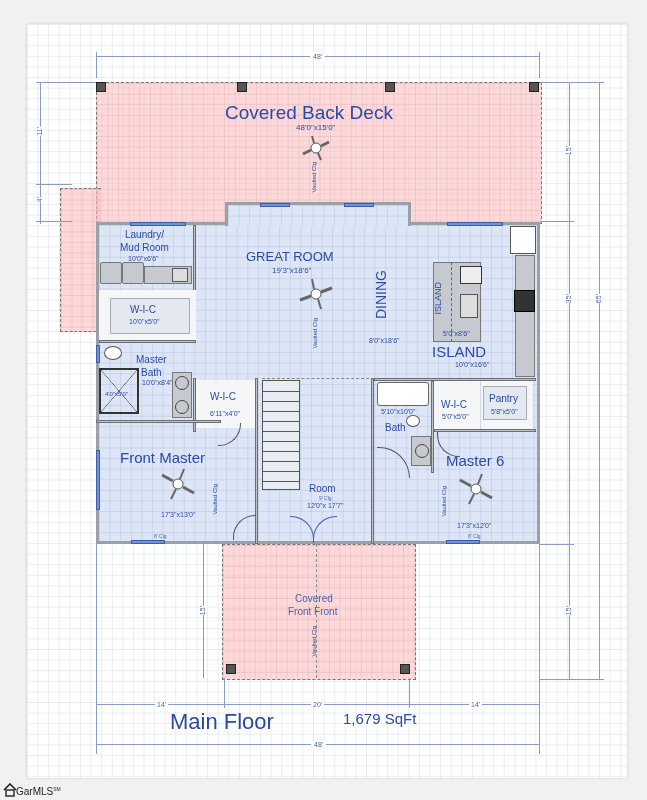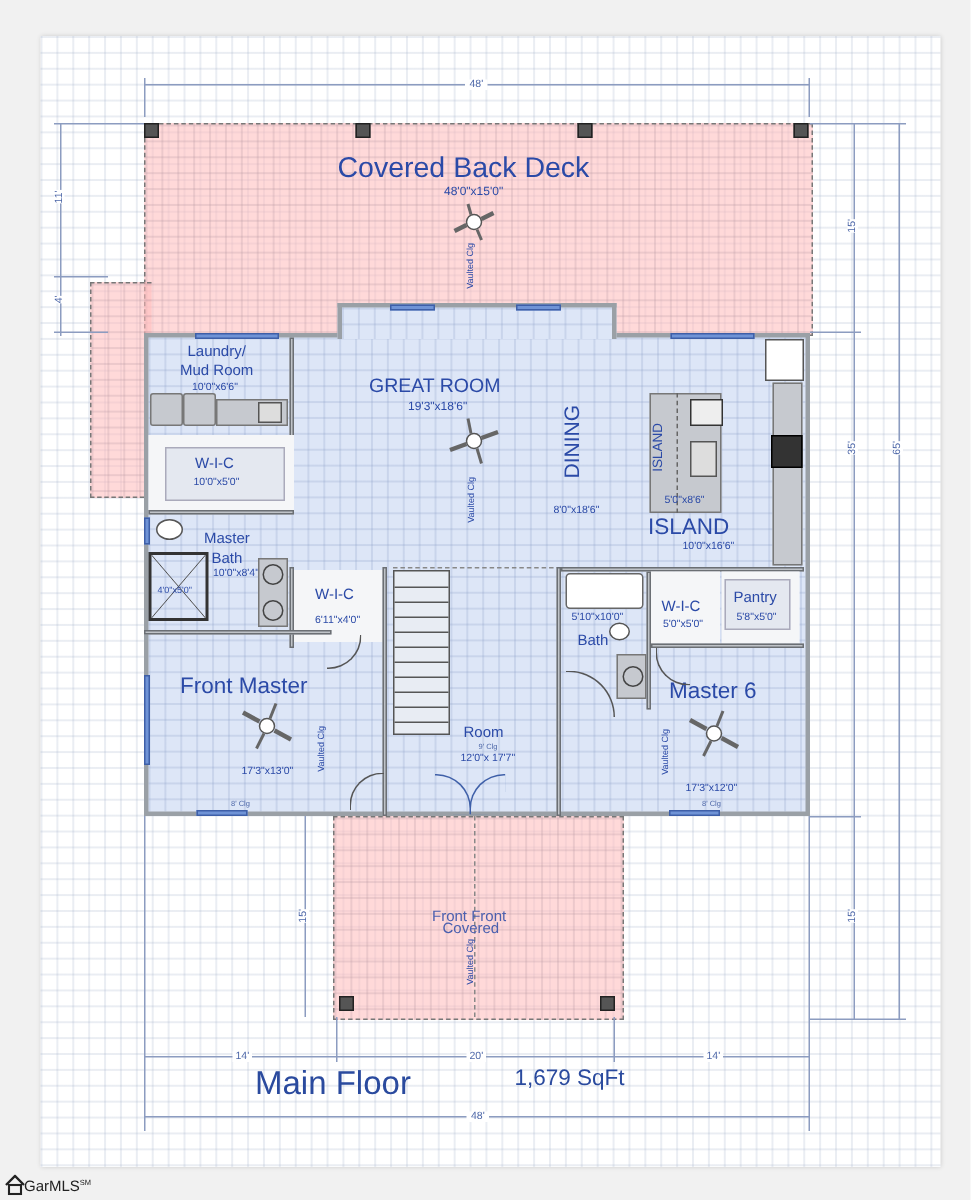--- a/index.html
+++ b/index.html
@@ -205,21 +205,21 @@
 <div class="abs lbl vert" style="left:441px;top:486px;font-size:6px;width:14px;">Vaulted Clg</div>
 <div class="abs lbl room-size" style="left:457px;top:522px;">17'3"x12'0"</div>
 <div class="abs dim" style="left:468px;top:534px;font-size:5px;">8' Clg</div>
 <div class="abs" style="left:377px;top:447px;width:32px;height:30px;border-top:1px solid #555;border-right:1px solid #555;border-radius:0 32px 0 0;"></div>
 <div class="abs" style="left:437px;top:432px;width:22px;height:24px;border-bottom:1px solid #555;border-left:1px solid #555;border-radius:0 0 0 22px;"></div>
 
 <div class="abs porch" style="left:222px;top:544px;width:192px;height:134px;"></div>
 <div class="abs" style="left:316px;top:544px;width:0;height:134px;border-left:1px dashed #888;"></div>
 <div class="abs post" style="left:226px;top:664px;"></div>
 <div class="abs post" style="left:400px;top:664px;"></div>
-<div class="abs lbl" style="left:295px;top:594px;font-size:10px;color:#4a5fae;margin-top:21px;">Covered</div>
+<div class="abs lbl" style="left:295px;top:594px;font-size:10px;color:#4a5fae;">Covered</div>
 <div class="abs lbl" style="left:288px;top:607px;font-size:10px;color:#4a5fae;">Front Front</div>
 <div class="abs lbl vert" style="left:311px;top:626px;font-size:6px;width:14px;">Vaulted Clg</div>
 
 <div class="abs dimline" style="left:40px;top:82px;width:1px;height:142px;"></div>
 <div class="abs dimline" style="left:36px;top:82px;width:60px;height:1px;"></div>
 <div class="abs dimline" style="left:36px;top:184px;width:36px;height:1px;"></div>
 <div class="abs dimline" style="left:36px;top:221px;width:36px;height:1px;"></div>
 <div class="abs dim vert" style="left:36px;top:127px;background:#fff;">11'</div>
 <div class="abs dim vert" style="left:36px;top:197px;background:#fff;">4'</div>
 

